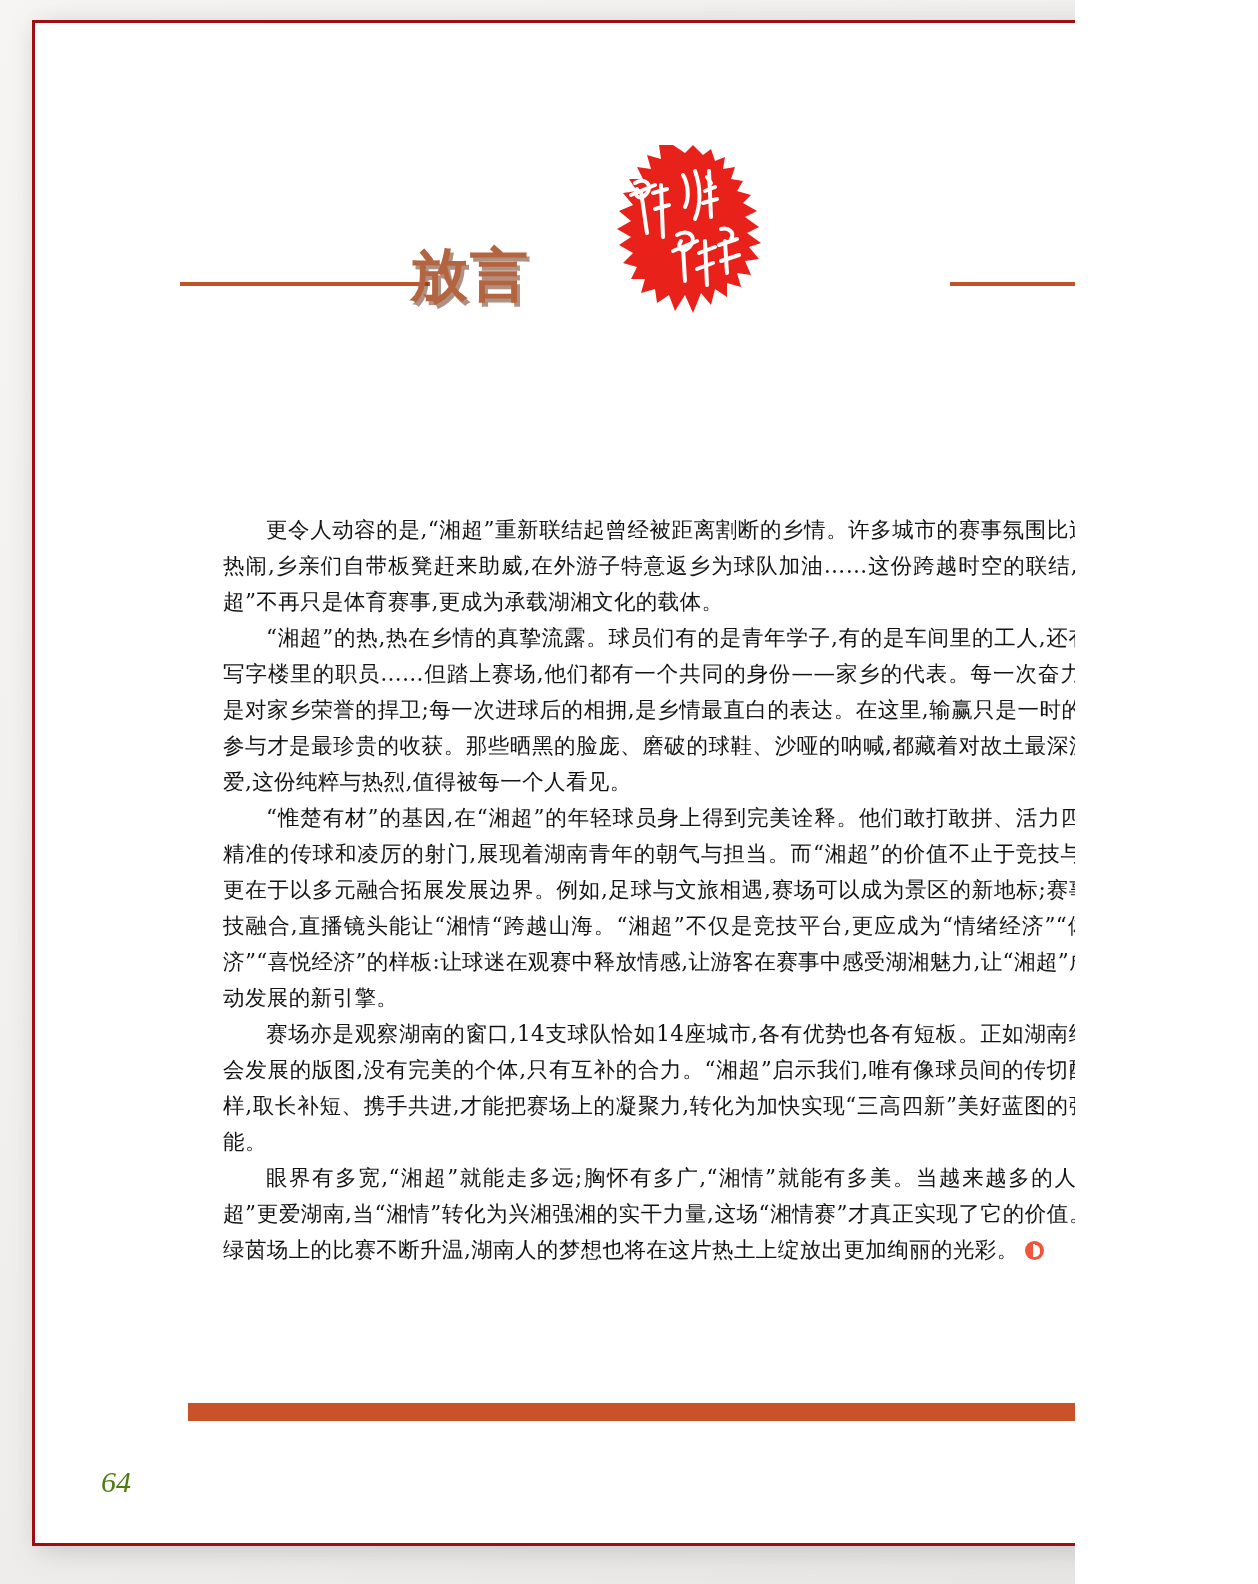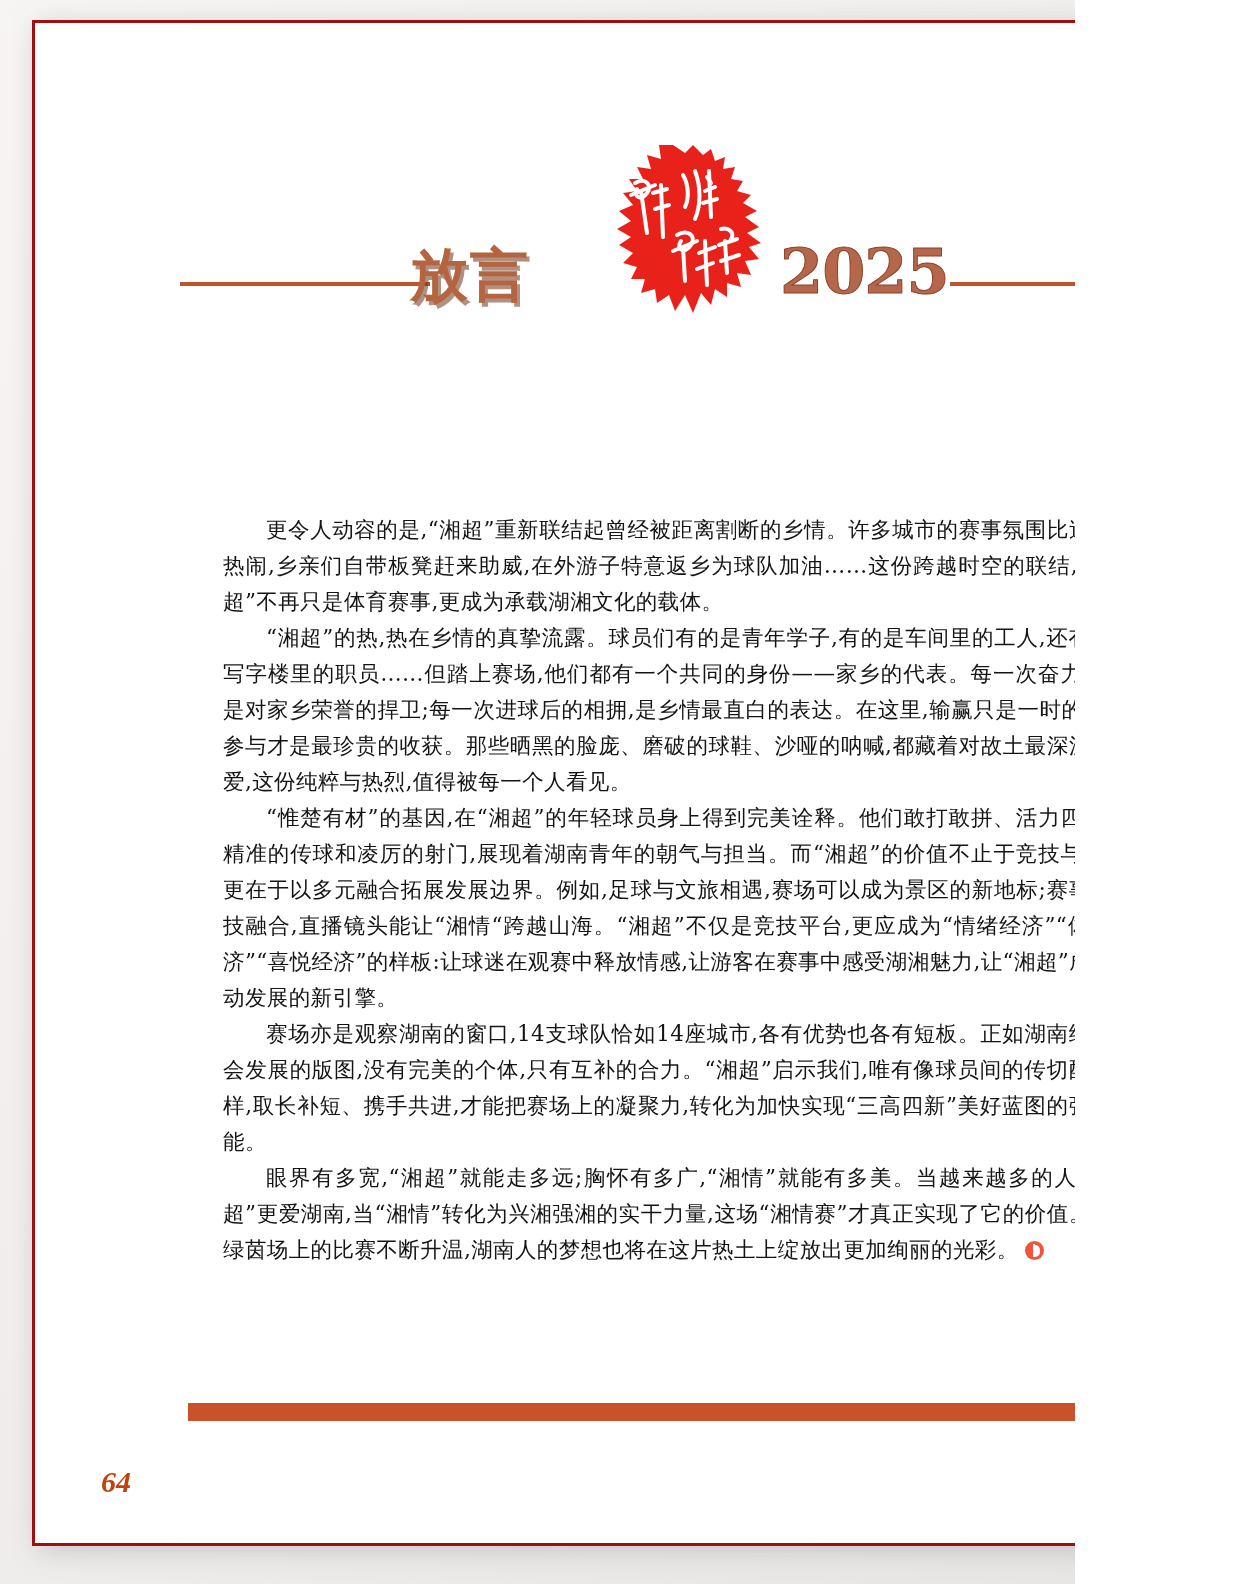--- a/index.html
+++ b/index.html
@@ -176,23 +176,23 @@
     height: 18px;
     background: #c9522a;
   }
 
   .folio {
     position: absolute;
     left: 66px;
     top: 1442px;
     font-family: "Liberation Serif", "DejaVu Serif", serif;
     font-style: italic;
-    font-weight: 700;
+    font-weight: 400;
     font-size: 30px;
-    color: #c2410c;
+    color: #4d7c0f;
   }
 </style>
 </head>
 <body>
 
 <div id="page">
 
   <div class="sheet-shadow"></div>
 
   <div class="sheet">
@@ -234,21 +234,20 @@
             <path d="M94 100 L96 144"></path>
             <path d="M86 128 L102 122"></path>
             <path d="M110 88 C118 86 124 92 120 98"></path>
             <path d="M108 104 L126 98"></path>
             <path d="M114 100 L116 132"></path>
             <path d="M110 120 L128 114"></path>
           </g>
         </svg>
       </div>
 
-      <div class="year">2025</div>
 
       <div class="rule rule-right"></div>
     </div>
 
 
 
     <div class="article">
       <p class="para">更令人动容的是,“湘超”重新联结起曾经被距离割断的乡情。许多城市的赛事氛围比过年还热闹,乡亲们自带板凳赶来助威,在外游子特意返乡为球队加油……这份跨越时空的联结,让“湘超”不再只是体育赛事,更成为承载湖湘文化的载体。</p>
       <p class="para">“湘超”的热,热在乡情的真挚流露。球员们有的是青年学子,有的是车间里的工人,还有的是写字楼里的职员……但踏上赛场,他们都有一个共同的身份——家乡的代表。每一次奋力拼抢,是对家乡荣誉的捍卫;每一次进球后的相拥,是乡情最直白的表达。在这里,输赢只是一时的结果,参与才是最珍贵的收获。那些晒黑的脸庞、磨破的球鞋、沙哑的呐喊,都藏着对故土最深沉的热爱,这份纯粹与热烈,值得被每一个人看见。</p>
       <p class="para">“惟楚有材”的基因,在“湘超”的年轻球员身上得到完美诠释。他们敢打敢拼、活力四射,用精准的传球和凌厉的射门,展现着湖南青年的朝气与担当。而“湘超”的价值不止于竞技与传承,更在于以多元融合拓展发展边界。例如,足球与文旅相遇,赛场可以成为景区的新地标;赛事与科技融合,直播镜头能让“湘情“跨越山海。“湘超”不仅是竞技平台,更应成为“情绪经济”“体验经济”“喜悦经济”的样板:让球迷在观赛中释放情感,让游客在赛事中感受湖湘魅力,让“湘超”成为拉动发展的新引擎。</p>

